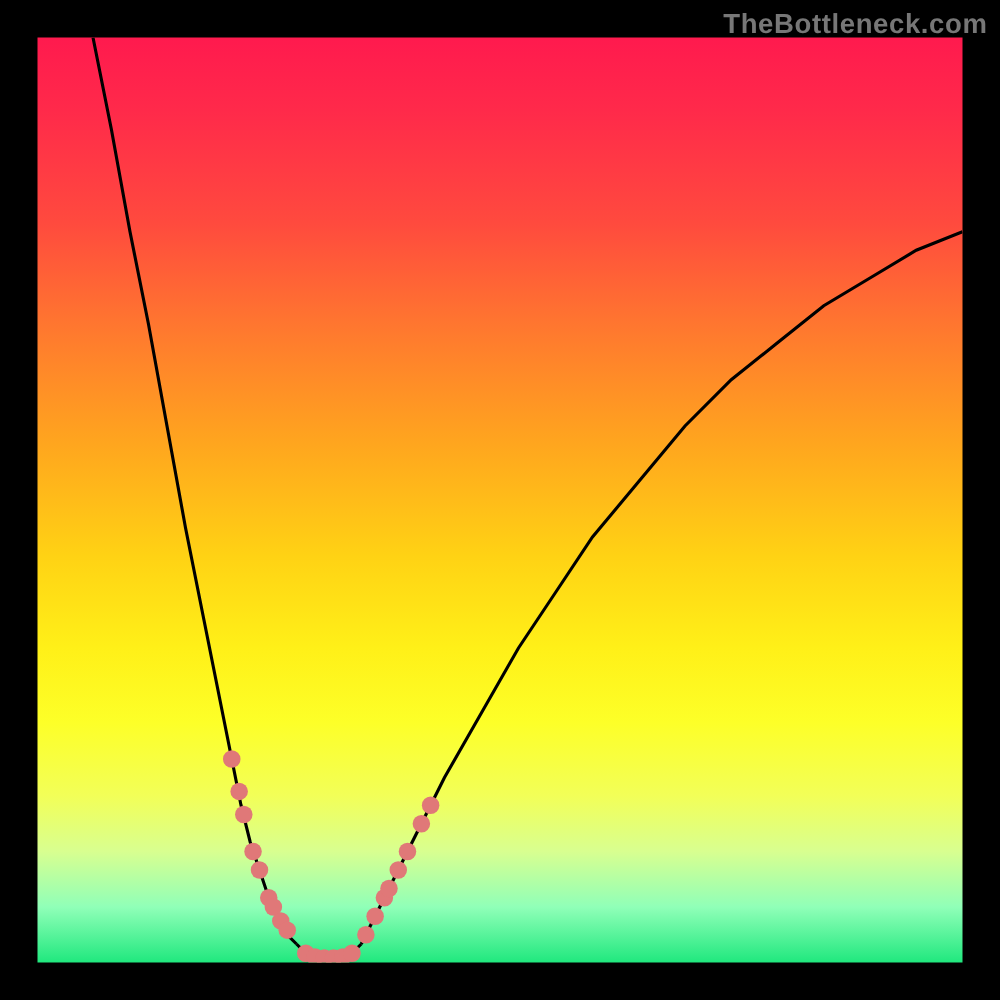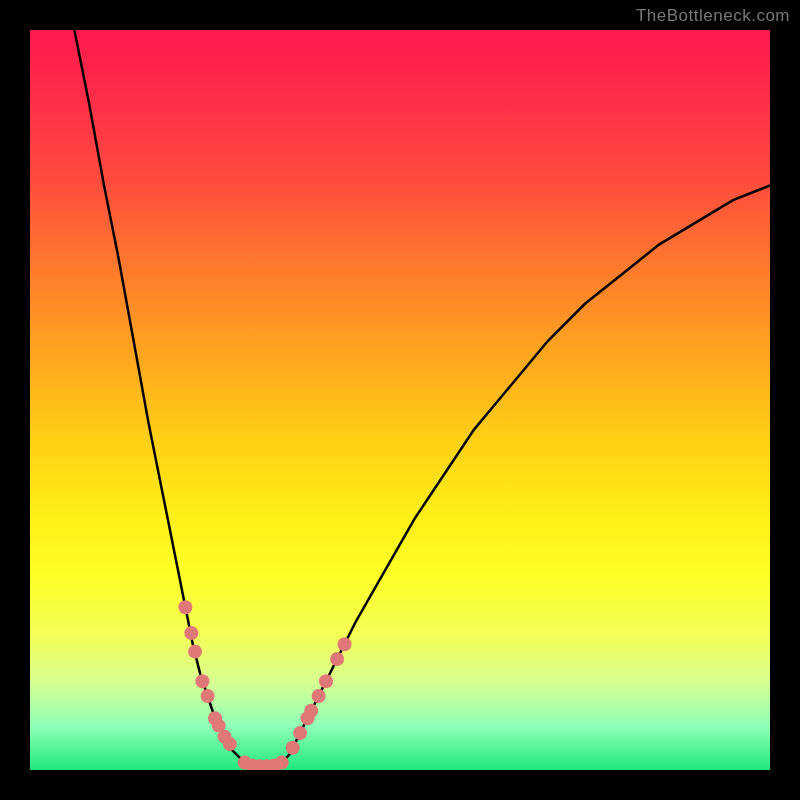--- a/index.html
+++ b/index.html
@@ -29,22 +29,22 @@
       #f2ff58 82%,
       #d8ff90 88%,
       #90ffb8 94%,
       #20e87e 100%);
   }
   .watermark {
     position: absolute;
     top: 6px;
     right: 10px;
     color: #777;
-    font-size: 17px;
-    font-weight: 400;
+    font-size: 22px;
+    font-weight: 700;
     letter-spacing: 0.5px;
     z-index: 10;
   }
   svg.plot {
     position: absolute;
     left: 0;
     top: 0;
     width: 740px;
     height: 740px;
   }

